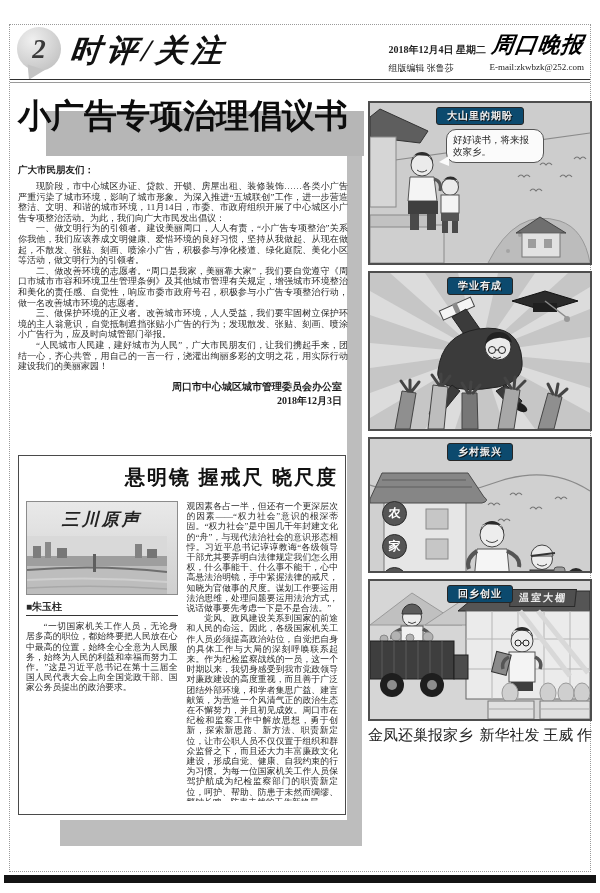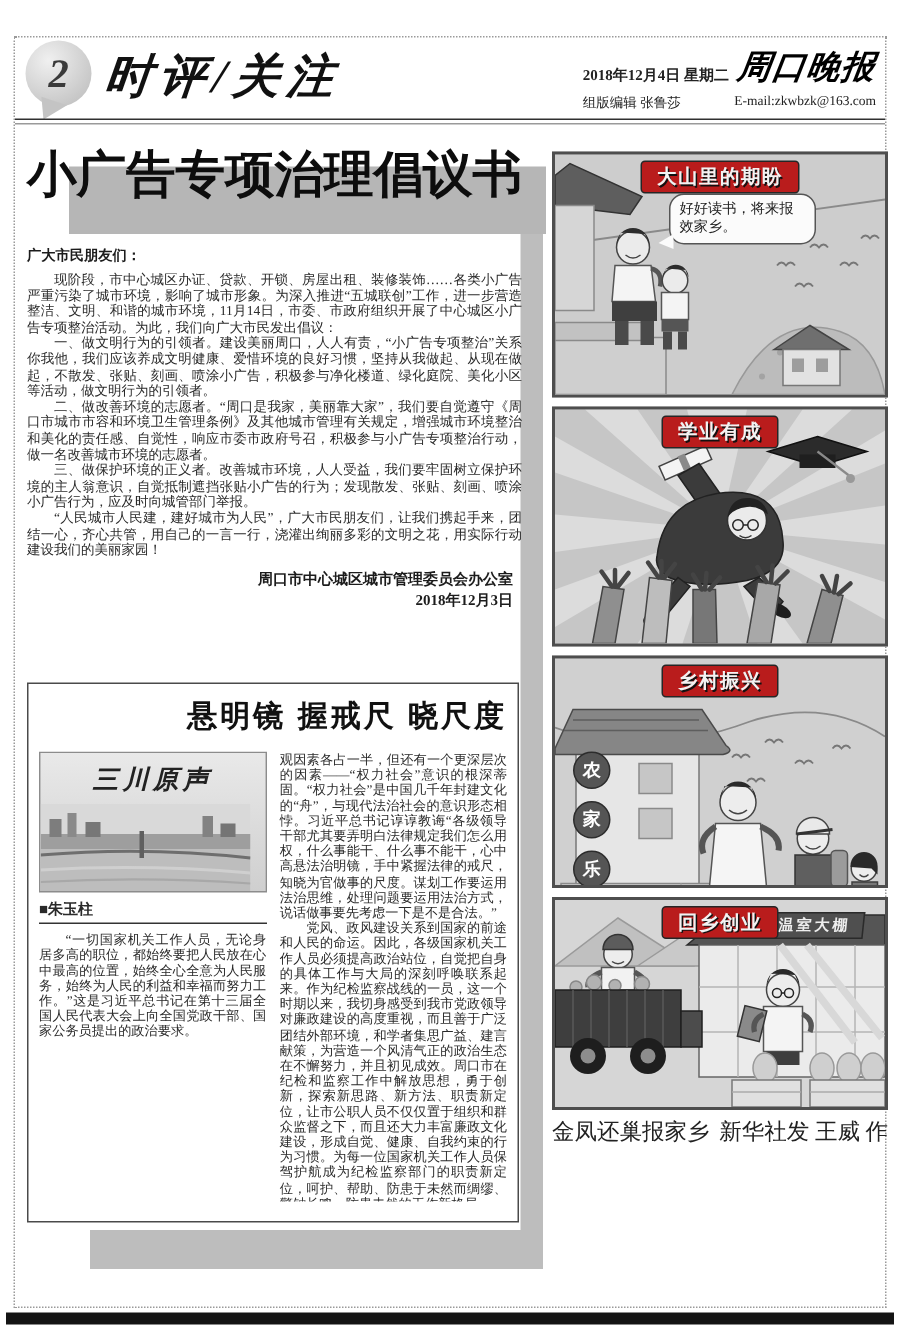--- a/index.html
+++ b/index.html
@@ -54,24 +54,24 @@
         text-indent:0;}
   
   .cartoon{position:absolute;left:368px;top:95px;width:224px;}
   .banner{height:64px;border:1px solid #222;box-sizing:border-box;color:#fff;text-align:center;
         background:radial-gradient(ellipse at 50% -10%,#777 0%,#4a4a4a 45%,#2e2e2e 100%);
         display:flex;flex-direction:column;justify-content:center;gap:2px;}
   .banner-l1{font-size:13px;font-weight:bold;letter-spacing:2px;}
   .banner-l2{font-size:21px;font-weight:bold;letter-spacing:1px;}
   .panel{position:relative;border:2px solid #4e4e4e;background:#cccccc;margin-top:6px;overflow:hidden;box-sizing:border-box;}
   .panel svg{display:block;}
-  .panel-title{position:absolute;top:4px;left:50%;transform:translateX(-50%);background:#b91c1c;
-        color:#f2f2f2;font-weight:bold;font-size:13px;letter-spacing:1px;padding:1px 10px;
+  .panel-title{position:absolute;top:4px;left:50%;transform:translateX(-50%);background:#0c4a6e;
+        color:#f2f2f2;font-weight:bold;font-size:10px;letter-spacing:1px;padding:1px 10px;
         border:1px solid #262626;border-radius:3px;text-shadow:1px 1px 0 #111;white-space:nowrap;z-index:3;}
-  .p1{height:164px;} .p2{height:160px;} .p3{height:155px;} .p4{height:142px;}
+  .p1{height:164px;} .p2{height:160px;} .p3{height:136px;} .p4{height:142px;}
   .bubble{position:absolute;left:76px;top:26px;width:84px;background:#fbfbfb;border:1px solid #555;
         border-radius:10px;padding:4px 6px;font-size:9.5px;line-height:12px;color:#222;z-index:2;}
   .bubble::after{content:"";position:absolute;left:-8px;top:26px;width:0;height:0;
         border-top:6px solid transparent;border-bottom:4px solid transparent;border-right:10px solid #fbfbfb;}
   .lanterns{position:absolute;left:12px;top:62px;display:flex;flex-direction:column;gap:8px;z-index:2;}
   .lantern{width:23px;height:23px;border-radius:50%;background:#555;border:1px solid #2c2c2c;
         color:#fff;font-size:12px;font-weight:bold;display:flex;align-items:center;justify-content:center;}
   .gh-sign{position:absolute;right:14px;top:8px;background:#4f4f4f;color:#eee;font-size:10px;
         font-weight:bold;letter-spacing:2px;padding:1px 8px;transform:skewX(-6deg);z-index:2;
         border:1px solid #2a2a2a;}
@@ -89,21 +89,21 @@
     <span>2</span>
   </div>
   <div class="section-title">时评/关注</div>
   <div class="header-right">
     <div class="date-row">
       <span class="date-text">2018年12月4日 星期二</span>
       <span class="masthead">周口晚报</span>
     </div>
     <div class="editor-row">
       <span>组版编辑 张鲁莎</span>
-      <span>E-mail:zkwbzk@163.com</span>
+      <span>E-mail:zkwbzk@252.com</span>
     </div>
   </div>
   <div class="rule-a"></div>
   <div class="rule-b"></div>
 
   <div class="shadow-v"></div>
   <div class="shadow-h"></div>
 
   <section class="article1">
     <div class="a1-head-wrap">

